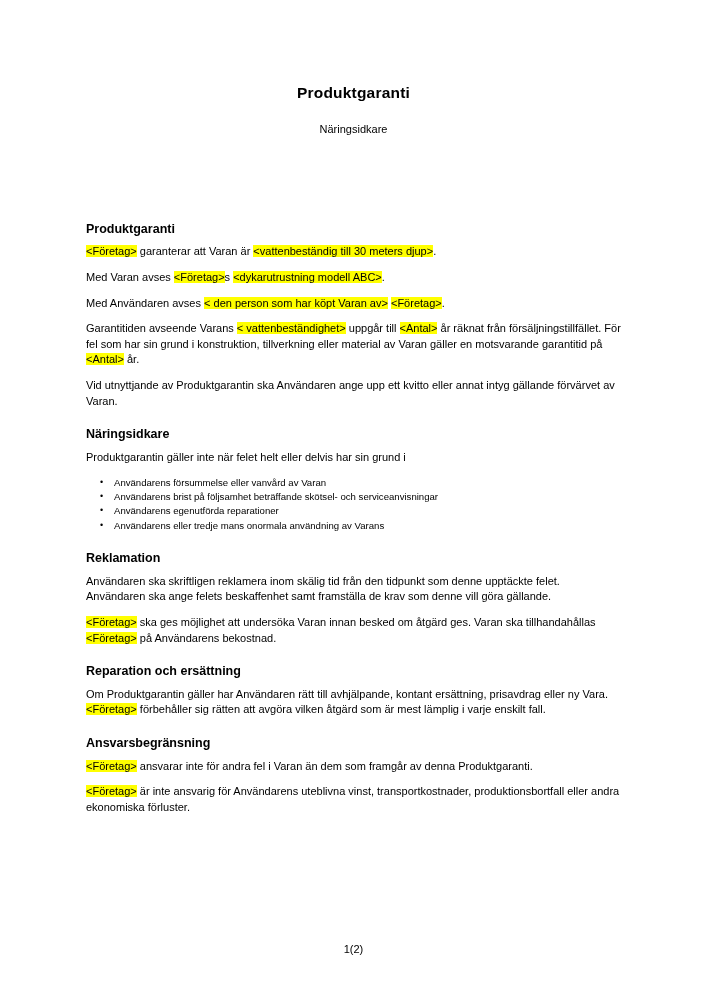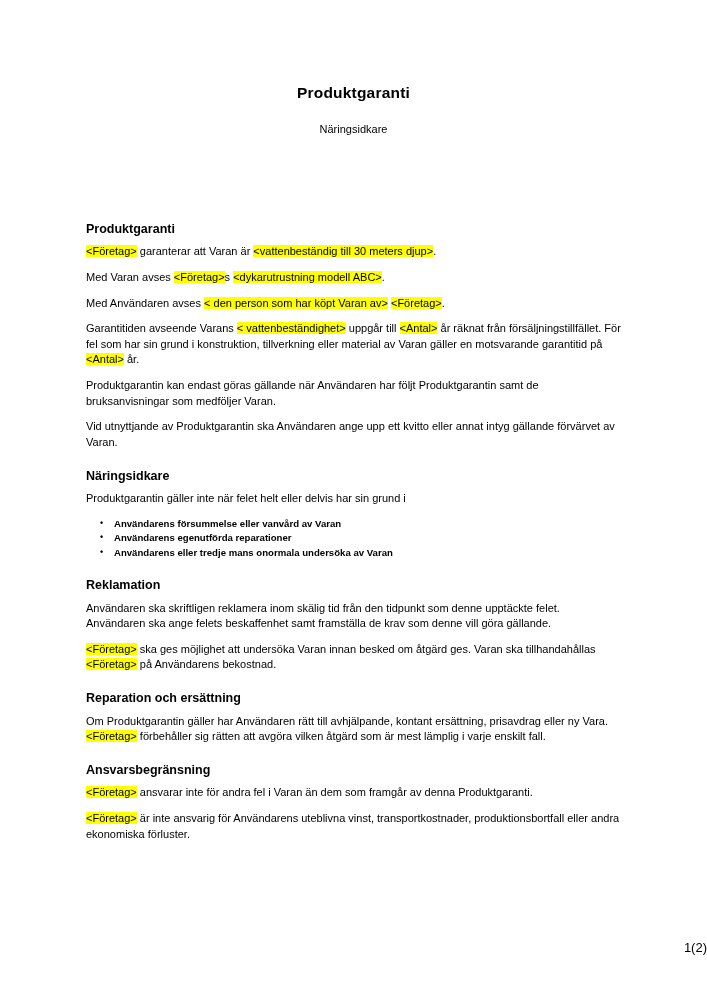--- a/index.html
+++ b/index.html
@@ -66,71 +66,70 @@
   p.para:last-child {
     margin-bottom: 0;
   }
   .hl {
     background: #ffff00;
   }
   ul.bullets {
     margin: 6px 0 0 0;
     padding-left: 28px;
     list-style: none;
-    font-weight: bold;
   }
   ul.bullets li {
     font-size: 9.6px;
     line-height: 1.5;
     position: relative;
     padding-left: 0;
   }
   ul.bullets li:before {
     content: "\2022";
     position: absolute;
     left: -14px;
     top: 0;
     font-size: 9px;
   }
   .footer {
     position: absolute;
     left: 0;
     bottom: 45px;
     width: 100%;
-    text-align: right;
-    font-size: 13px;
+    text-align: center;
+    font-size: 11px;
   }
 </style>
 </head>
 <body>
 
 <div class="page">
 
   <div class="doc-header">
     <div class="doc-title">Produktgaranti</div>
     <div class="doc-subtitle">Näringsidkare</div>
   </div>
 
   <div class="content" id="body-content">
       <div class="section">
         <h2 class="section-heading">Produktgaranti</h2>
         <p class="para"><span class="hl">&lt;Företag&gt;</span><span> garanterar att Varan är </span><span class="hl">&lt;vattenbeständig till 30 meters djup&gt;</span><span>.</span></p>
         <p class="para"><span>Med Varan avses </span><span class="hl">&lt;Företag&gt;</span><span>s </span><span class="hl">&lt;dykarutrustning modell ABC&gt;</span><span>.</span></p>
         <p class="para"><span>Med Användaren avses </span><span class="hl">&lt; den person som har köpt Varan av&gt;</span><span> </span><span class="hl">&lt;Företag&gt;</span><span>.</span></p>
         <p class="para"><span>Garantitiden avseende Varans </span><span class="hl">&lt; vattenbeständighet&gt;</span><span> uppgår till </span><span class="hl">&lt;Antal&gt;</span><span> år räknat från försäljningstillfället. För fel som har sin grund i konstruktion, tillverkning eller material av Varan gäller en motsvarande garantitid på </span><span class="hl">&lt;Antal&gt;</span><span> år.</span></p>
-        <p class="para"><span>Produktgarantin kan endast göras gällande när Användaren har följt Produktgarantin samt de bruksanvisningar som medföljer Varan.</span></p>
         <p class="para"><span>Vid utnyttjande av Produktgarantin ska Användaren ange upp ett kvitto eller annat intyg gällande förvärvet av Varan.</span></p>
       </div>
       <div class="section">
         <h2 class="section-heading">Näringsidkare</h2>
         <p class="para"><span>Produktgarantin gäller inte när felet helt eller delvis har sin grund i</span></p>
         <ul class="bullets">
           <li>Användarens försummelse eller vanvård av Varan</li>
+          <li>Användarens brist på följsamhet beträffande skötsel- och serviceanvisningar</li>
           <li>Användarens egenutförda reparationer</li>
-          <li>Användarens eller tredje mans onormala undersöka av Varan</li>
+          <li>Användarens eller tredje mans onormala användning av Varans</li>
         </ul>
       </div>
       <div class="section">
         <h2 class="section-heading">Reklamation</h2>
         <p class="para"><span>Användaren ska skriftligen reklamera inom skälig tid från den tidpunkt som denne upptäckte felet. Användaren ska ange felets beskaffenhet samt framställa de krav som denne vill göra gällande.</span></p>
         <p class="para"><span class="hl">&lt;Företag&gt;</span><span> ska ges möjlighet att undersöka Varan innan besked om åtgärd ges. Varan ska tillhandahållas </span><span class="hl">&lt;Företag&gt;</span><span> på Användarens bekostnad.</span></p>
       </div>
       <div class="section">
         <h2 class="section-heading">Reparation och ersättning</h2>
         <p class="para"><span>Om Produktgarantin gäller har Användaren rätt till avhjälpande, kontant ersättning, prisavdrag eller ny Vara. </span><span class="hl">&lt;Företag&gt;</span><span> förbehåller sig rätten att avgöra vilken åtgärd som är mest lämplig i varje enskilt fall.</span></p>

